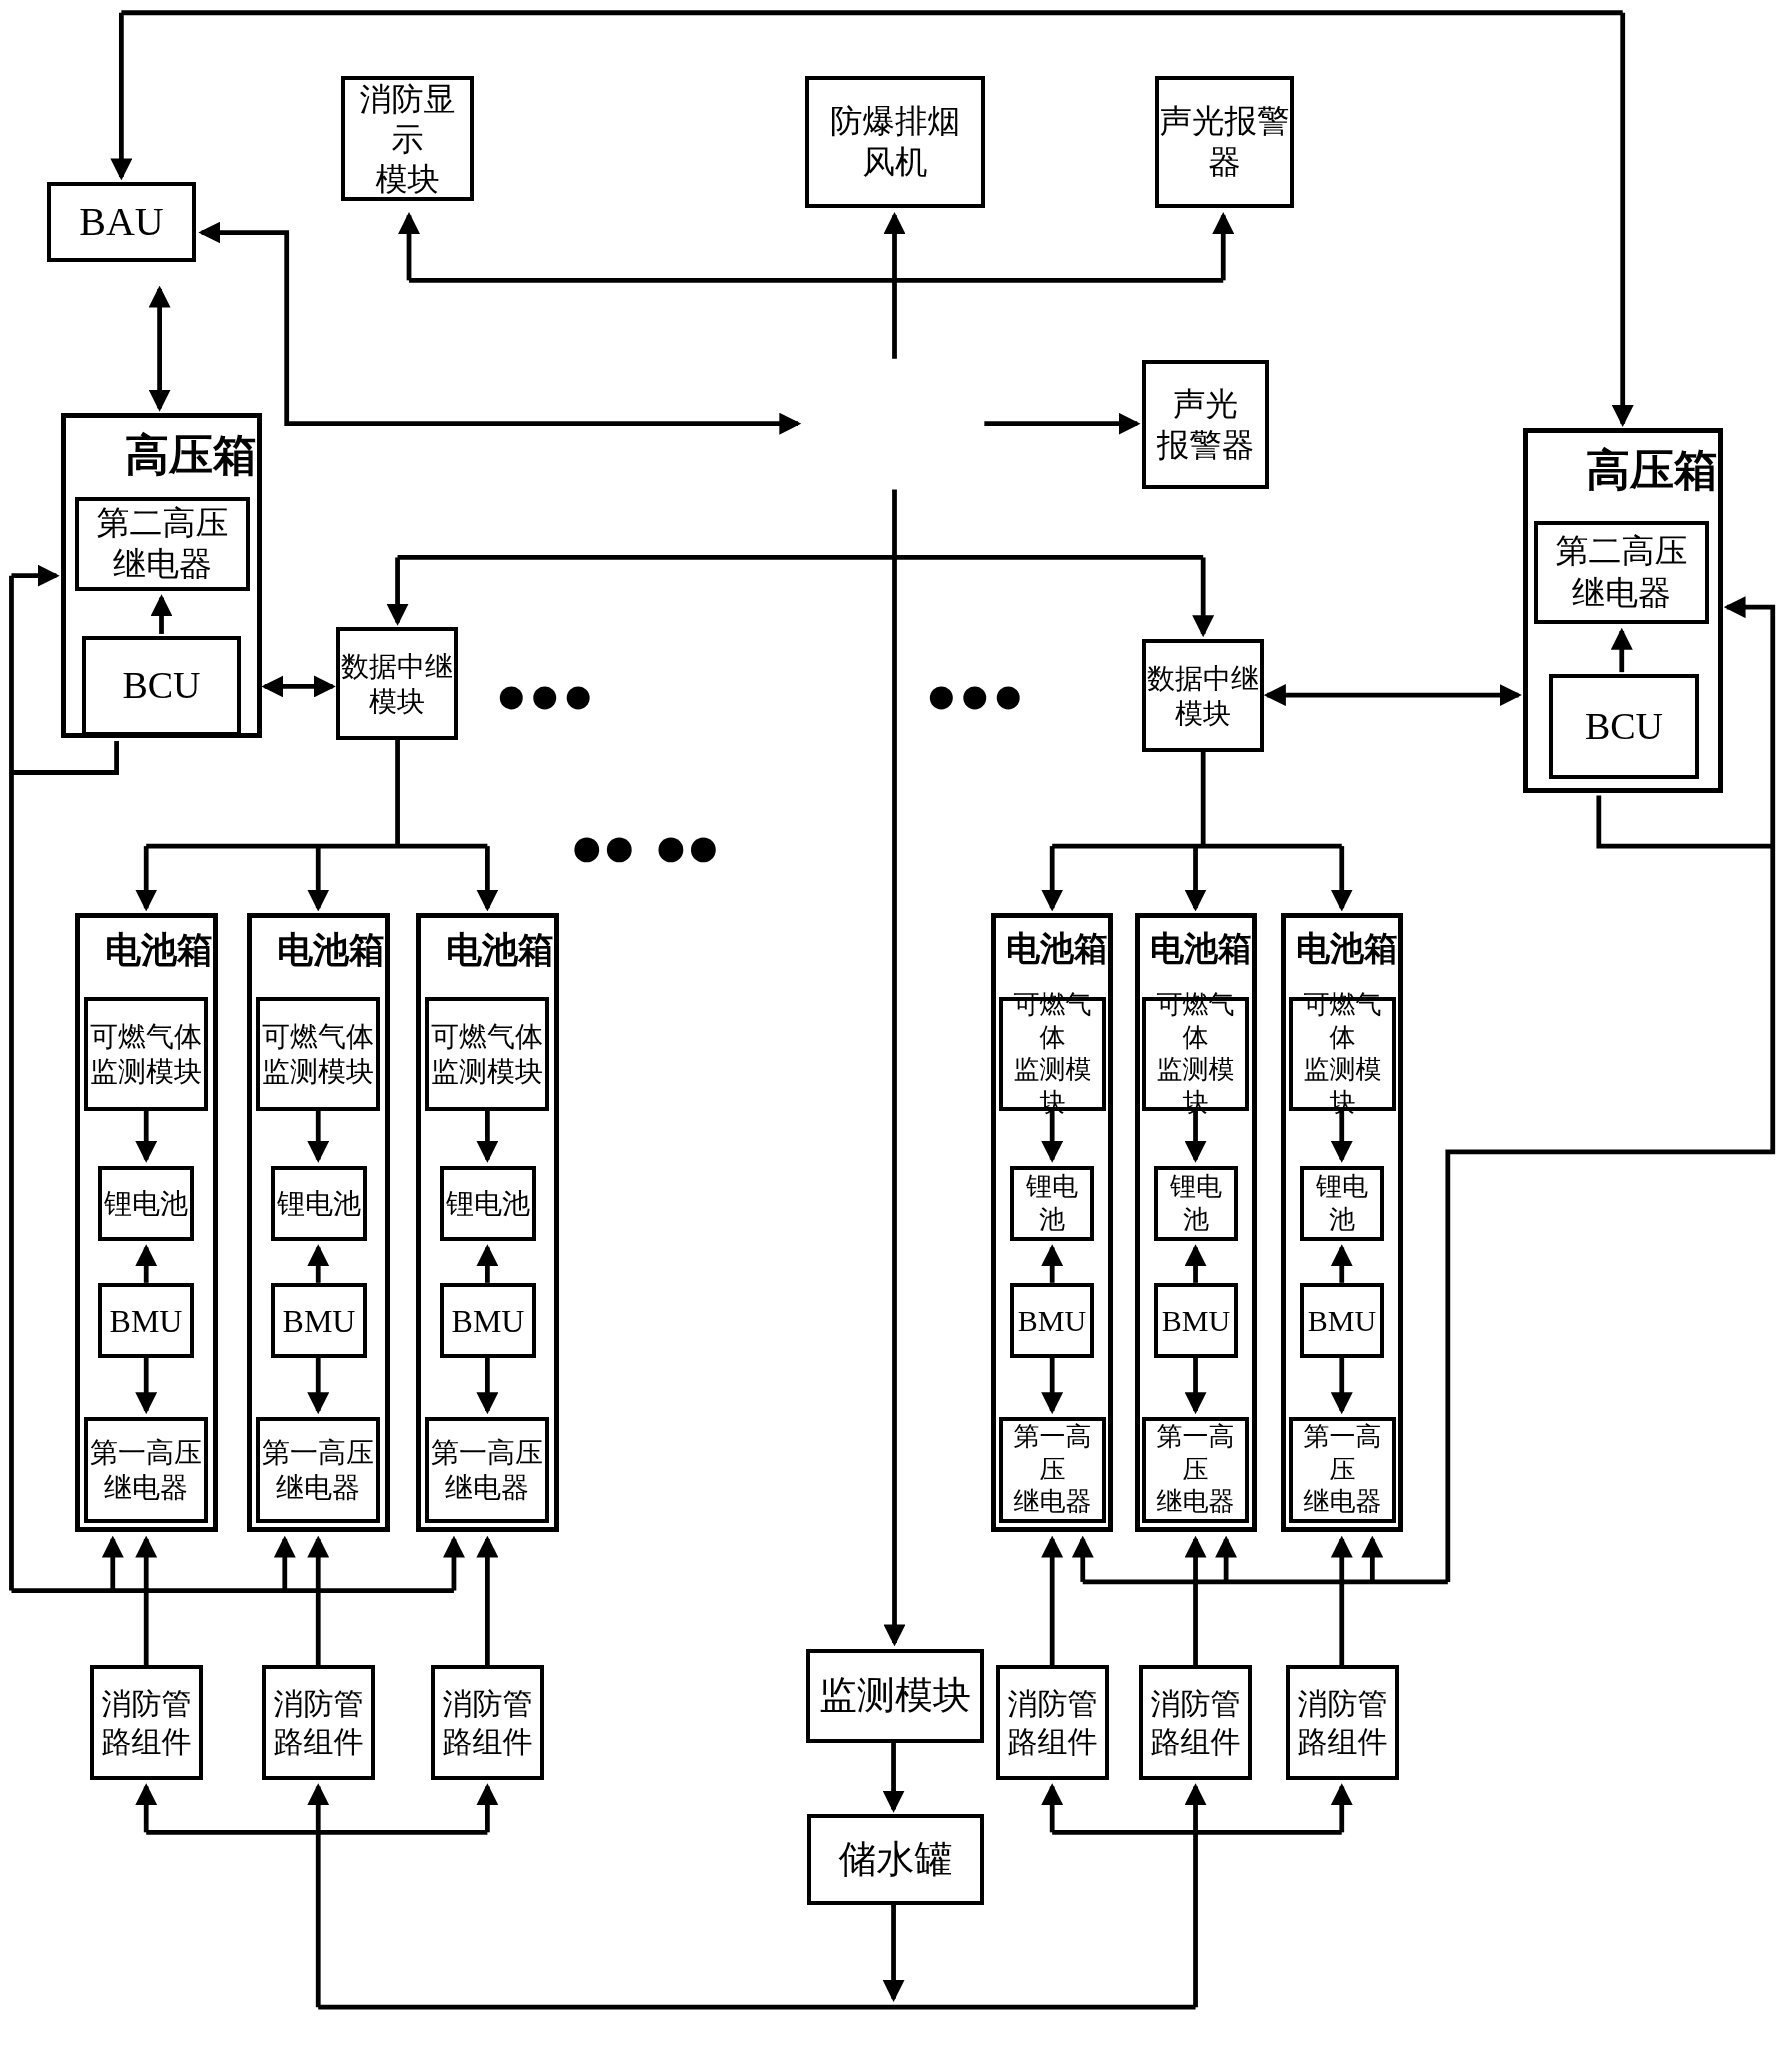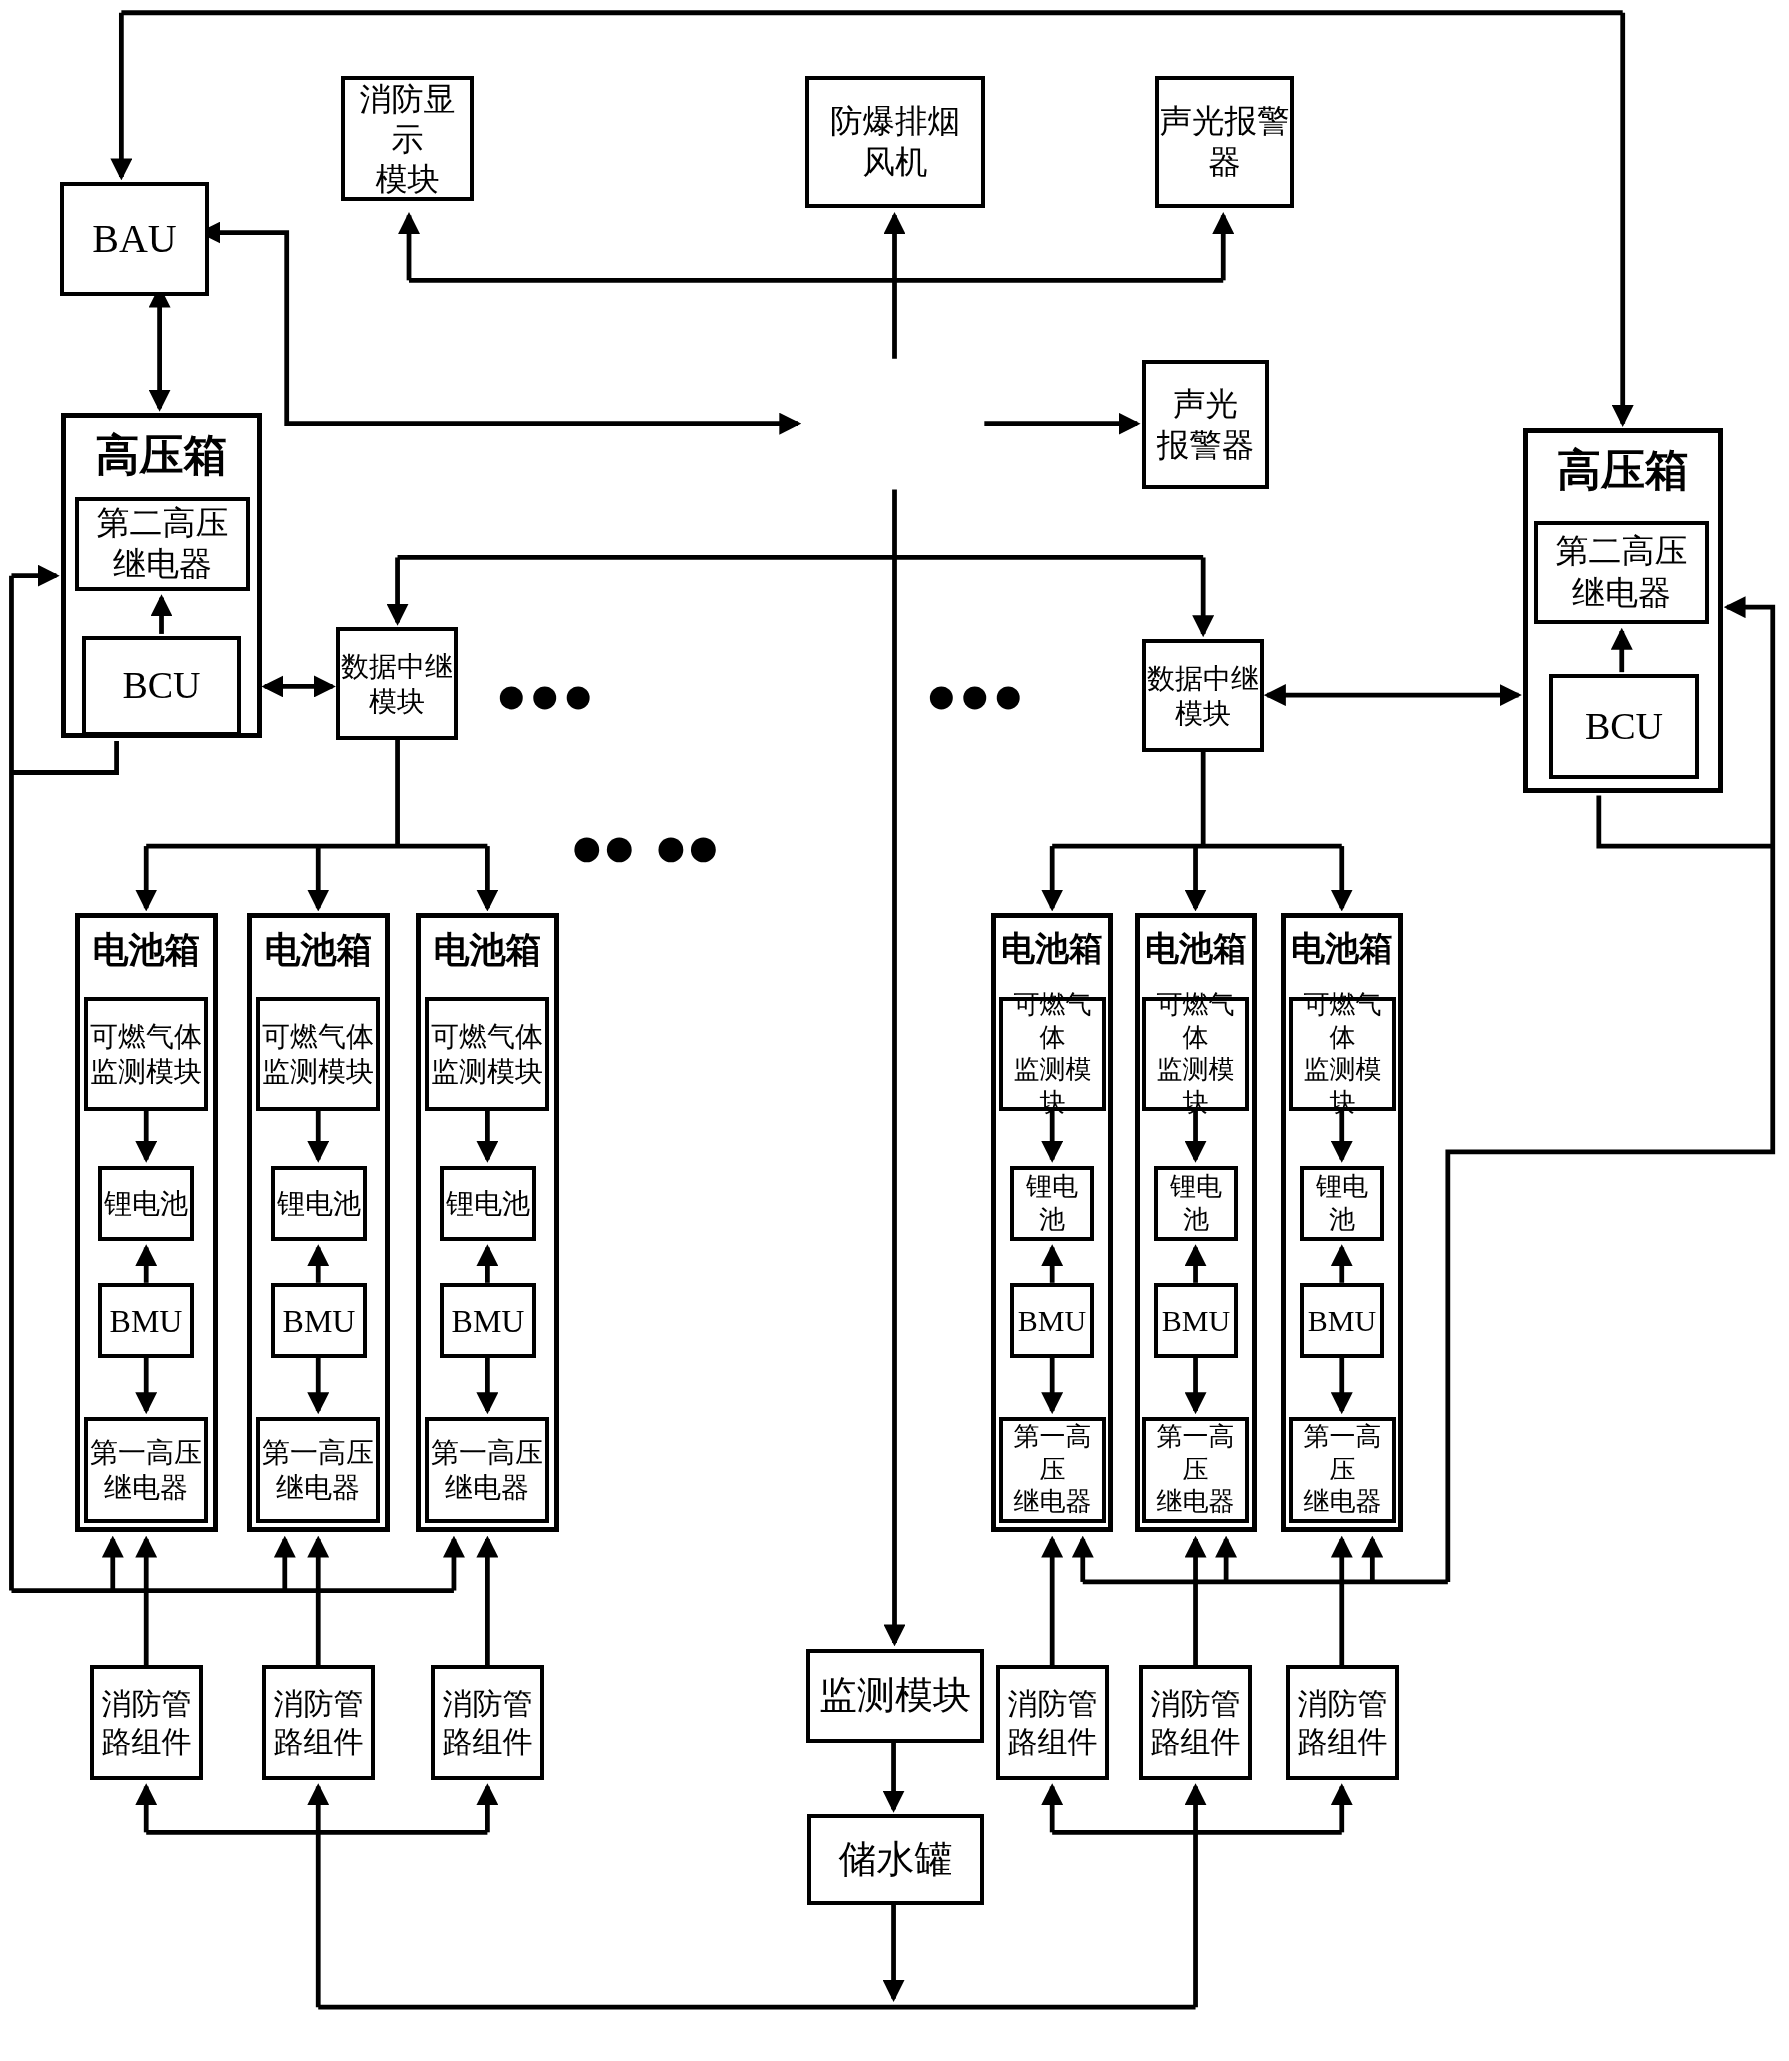--- a/index.html
+++ b/index.html
@@ -2,21 +2,21 @@
 <html><head>
 <meta charset="utf-8">
 <style>
   html,body{margin:0;padding:0;background:#fff;}
   #canvas{position:relative;width:1789px;height:2062px;background:#ffffff;overflow:hidden;
           font-family:"Liberation Serif","DejaVu Serif",serif;color:#000;}
   .box{position:absolute;background:#fff;border:4.8px solid #000;box-sizing:border-box;
        display:flex;align-items:center;justify-content:center;text-align:center;
        white-space:pre-line;line-height:1.25;}
   .outer{position:absolute;background:#fff;border:5.7px solid #000;box-sizing:border-box;}
-  .outer .title{display:block;width:100%;text-align:center;font-weight:bold;margin-top:7.6px;white-space:pre-line;}
+  .outer .title{display:block;width:100%;text-align:right;font-weight:bold;margin-top:7.6px;white-space:pre-line;}
   svg{position:absolute;left:0;top:0;}
 </style>
 </head>
 <body>
 
 <div id="canvas">
 
   <div class="outer" style="left:61px;top:413px;width:201px;height:325px;">
     <span class="title" style="font-size:44px;">高压箱</span>
   </div>
@@ -155,21 +155,21 @@
       <circle cx="985" cy="730" r="12"></circle>
         <circle cx="1020" cy="730" r="12"></circle>
         <circle cx="1055" cy="730" r="12"></circle>
       <circle cx="614" cy="889" r="13"></circle>
         <circle cx="648" cy="889" r="13"></circle>
       <circle cx="702" cy="889" r="13"></circle>
         <circle cx="736" cy="889" r="13"></circle>
     </g>
   </svg>
 
-  <div class="box" style="left:60px;top:182px;width:149px;height:114px;font-size:40px;">BAU</div>
+  <div class="box" style="left:47px;top:182px;width:149px;height:80px;font-size:40px;">BAU</div>
   <div class="box" style="left:341px;top:76px;width:133px;height:125px;font-size:32px;">消防显示
 模块</div>
   <div class="box" style="left:1155px;top:76px;width:139px;height:132px;font-size:32.5px;">声光报警
 器</div>
   <div class="box" style="left:805px;top:76px;width:180px;height:132px;font-size:32.5px;">防爆排烟
 风机</div>
   <div class="box" style="left:1142px;top:360px;width:127px;height:129px;font-size:32.5px;">声光
 报警器</div>
 
   <div class="box" style="left:75px;top:497px;width:175px;height:94px;font-size:33px;">第二高压

